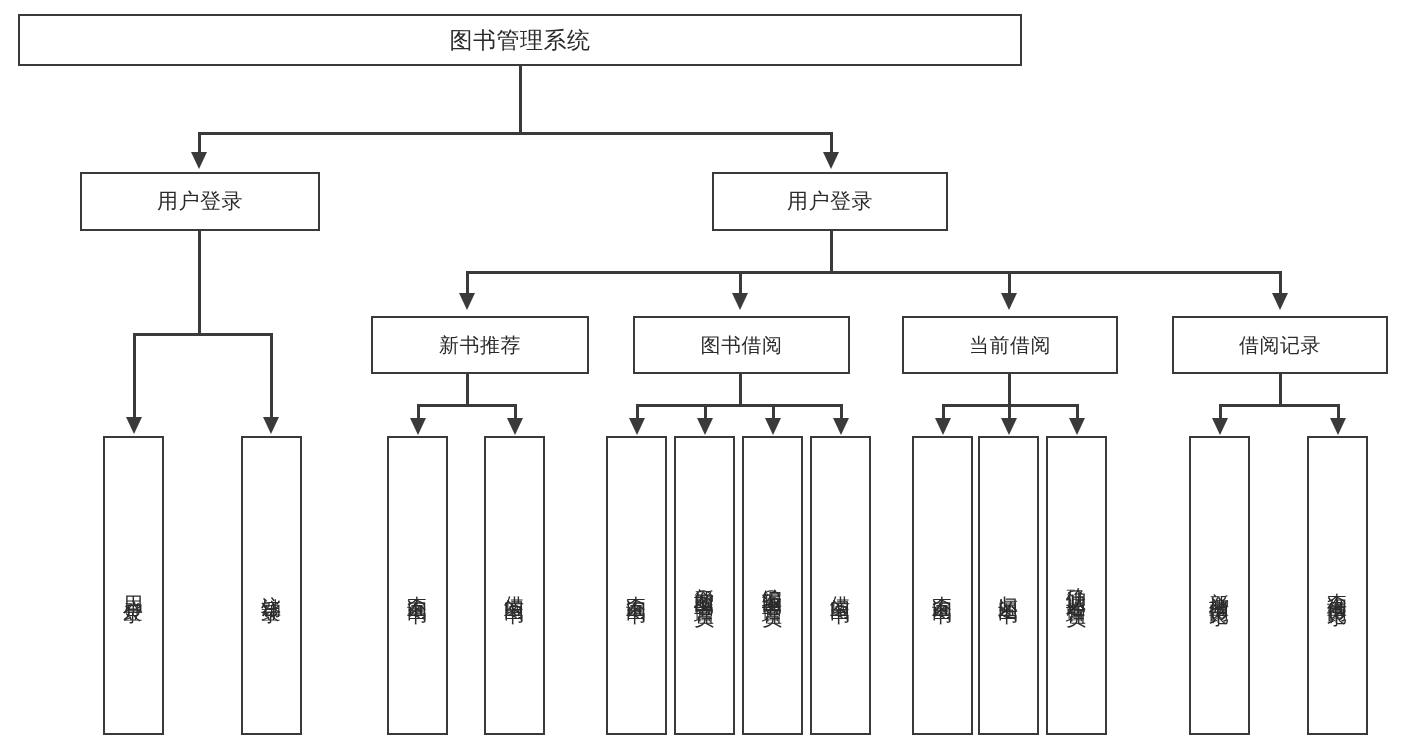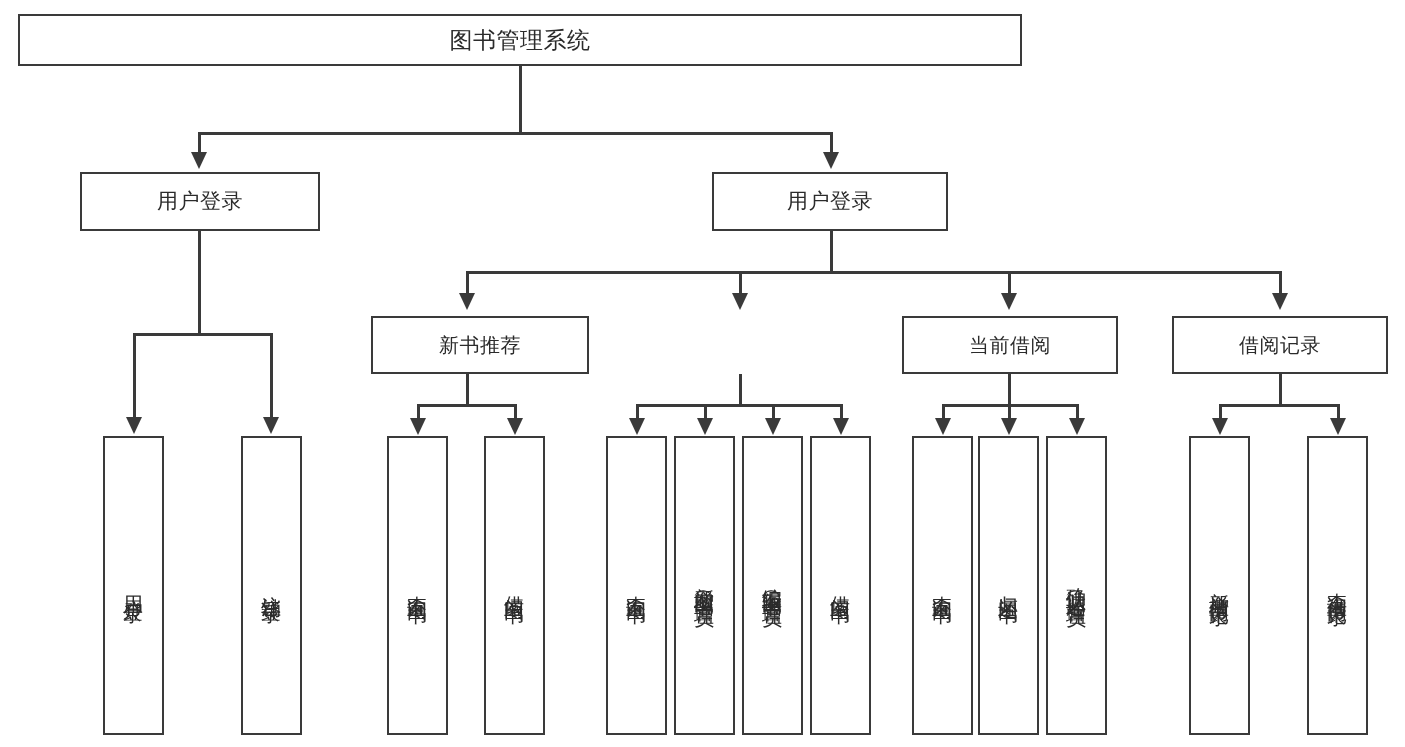--- a/index.html
+++ b/index.html
@@ -121,20 +121,23 @@
   <div class="vline" style="left:739px; top:271px; height:24px;"></div>
   <div class="arrow" style="left:732px; top:293px;"></div>
   <div class="vline" style="left:1008px; top:271px; height:24px;"></div>
   <div class="arrow" style="left:1001px; top:293px;"></div>
   <div class="vline" style="left:1279px; top:271px; height:24px;"></div>
   <div class="arrow" style="left:1272px; top:293px;"></div>
 
   <div class="node level2" style="left:360px; top:316px; width:218px; height:58px;margin-left:11px;">
     <span>新书推荐</span>
   </div>
+  <div class="node level2" style="left:633px; top:316px; width:217px; height:58px;">
+    <span>图书借阅</span>
+  </div>
   <div class="node level2" style="left:902px; top:316px; width:216px; height:58px;">
     <span>当前借阅</span>
   </div>
   <div class="node level2" style="left:1172px; top:316px; width:216px; height:58px;">
     <span>借阅记录</span>
   </div>
 
   <div class="vline" style="left:466px; top:374px; height:32px;"></div>
   <div class="hline" style="left:417px; top:404px; width:99px;"></div>
   <div class="vline" style="left:417px; top:404px; height:16px;"></div>

